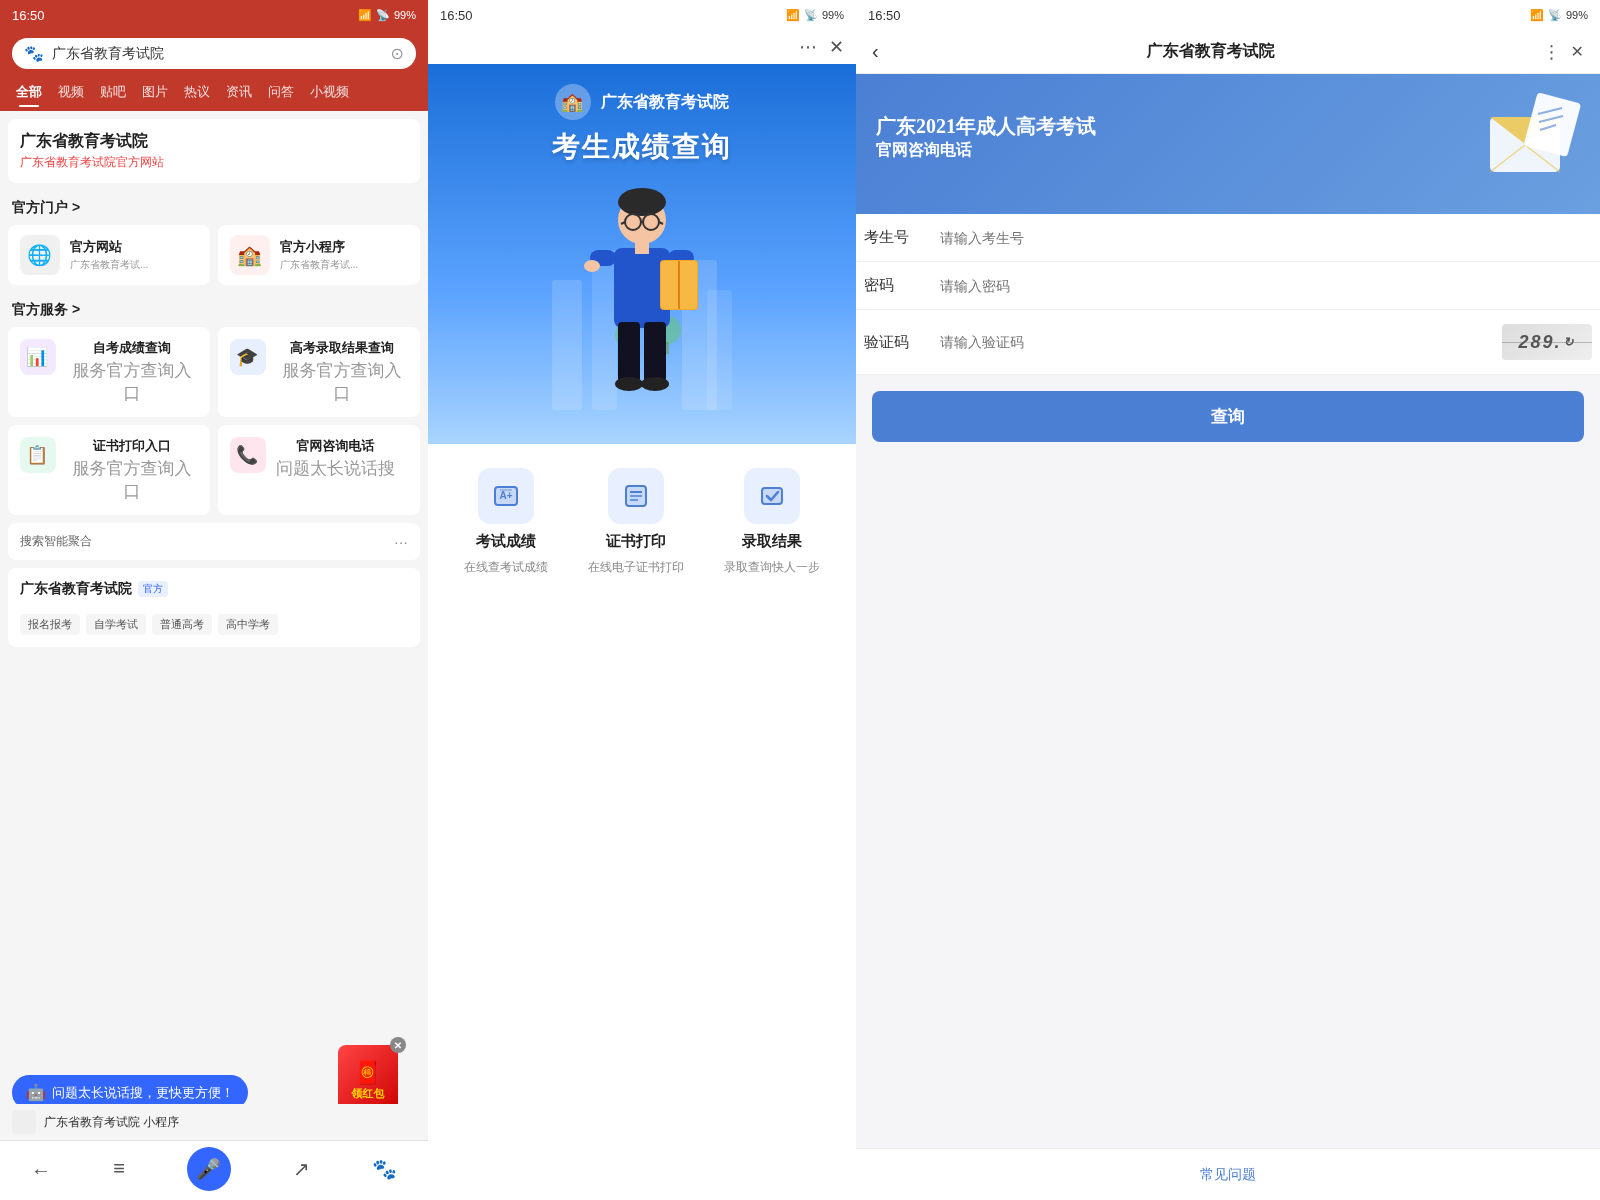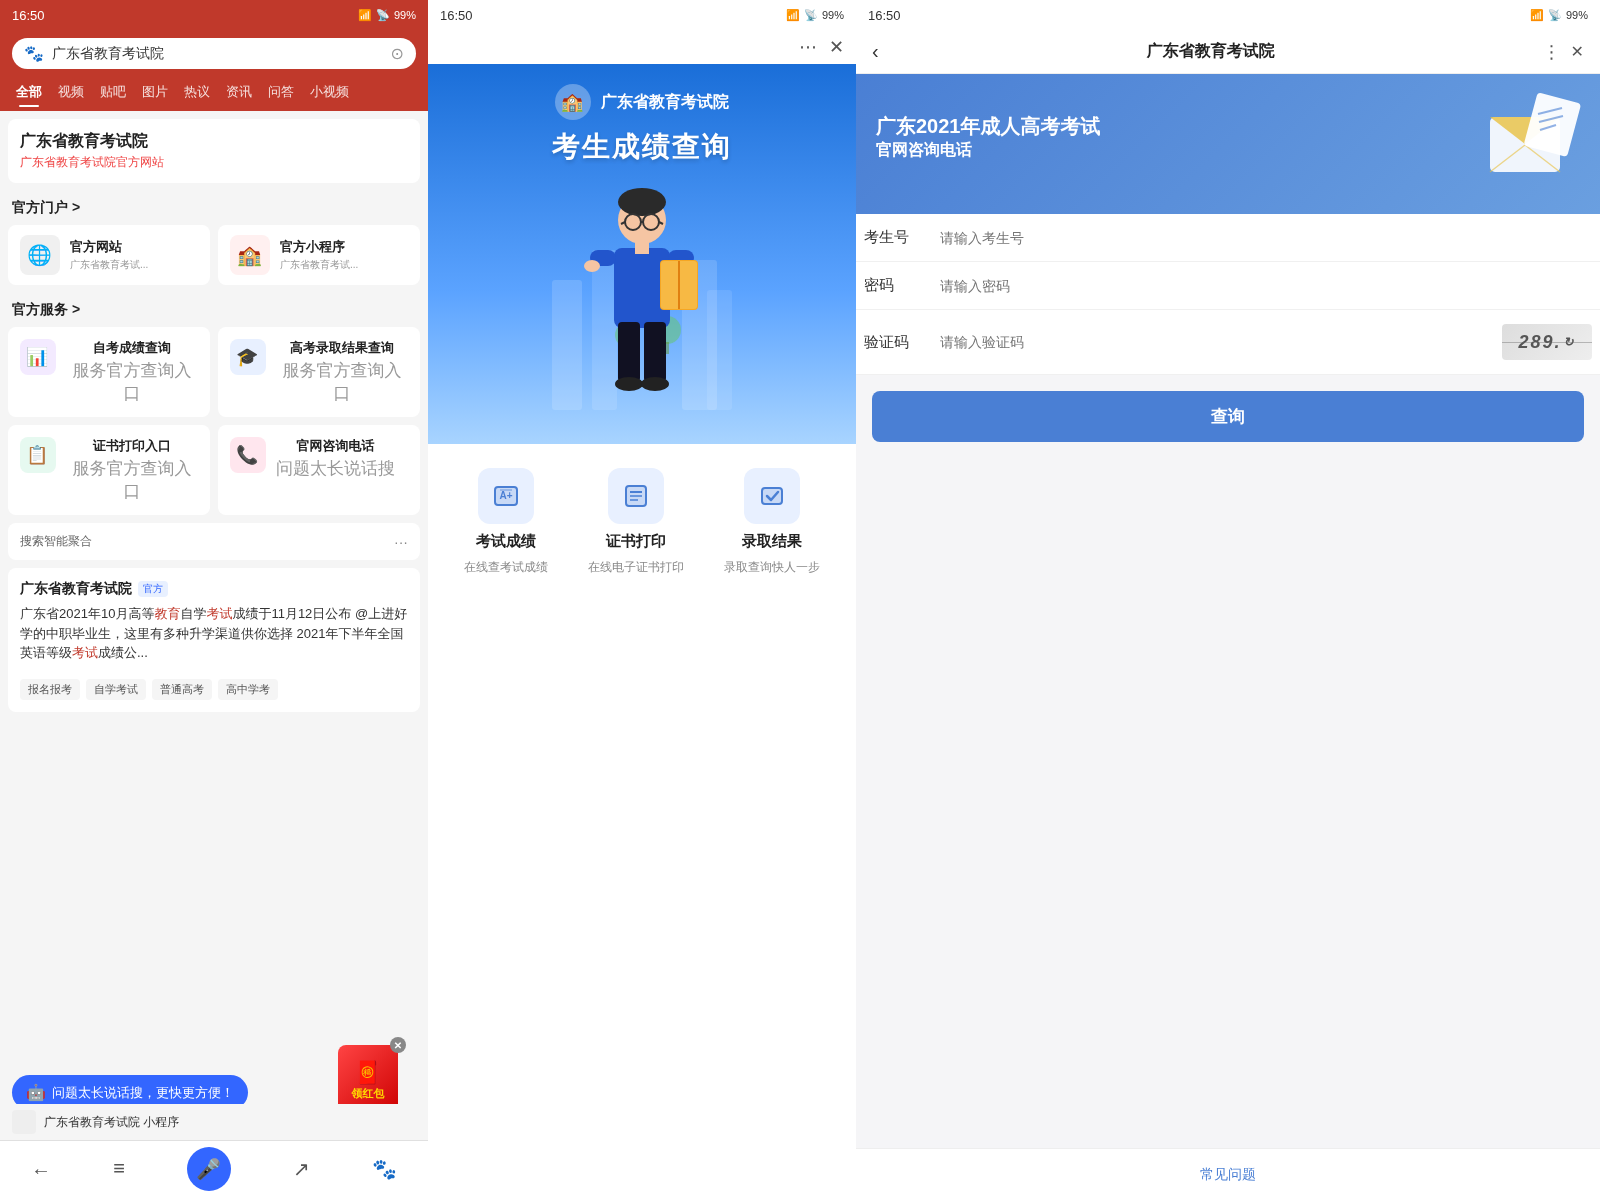--- a/index.html
+++ b/index.html
@@ -425,20 +425,21 @@
     .p3-close { font-size: 16px; color: #555; }
 
     .p3-hero {
       background: linear-gradient(135deg, #4a7fd4 0%, #6a9fe0 100%);
       padding: 5px 20px 20px;
       display: flex;
       align-items: center;
       justify-content: space-between;
       min-height: 140px;
       position: relative;
+      font-family: Liberation Serif, serif;
     }
     .p3-hero-text { color: white; }
     .p3-hero-title { font-size: 20px; font-weight: bold; line-height: 1.4; }
     .p3-hero-subtitle { font-size: 16px; font-weight: bold; }
     .p3-hero-img {
       width: 100px;
       height: 90px;
       position: relative;
     }
 
@@ -607,23 +608,20 @@
   <div class="smart-search">
     <span class="smart-search-text">搜索智能聚合</span>
     <span class="smart-search-dots">···</span>
   </div>
 
   <div class="news-card">
     <div class="news-header">
       <span class="news-org">广东省教育考试院</span>
       <span class="official-badge">官方</span>
     </div>
-    <div class="news-content">
-      <span>广东省2021年10月高等<span class="highlight">教育</span>自学<span class="highlight">考试</span>成绩于11月12日公布 @上进好学的中职毕业生，这里有多种升学渠道供你选择 2021年下半年全国英语等级<span class="highlight">考试</span>成绩公...</span>
-    </div>
     <div class="news-tags">
       <span class="news-tag">报名报考</span>
       <span class="news-tag">自学考试</span>
       <span class="news-tag">普通高考</span>
       <span class="news-tag">高中学考</span>
     </div>
   </div>
 
   <div class="voice-bubble">
     <span class="bubble-icon">🤖</span>

